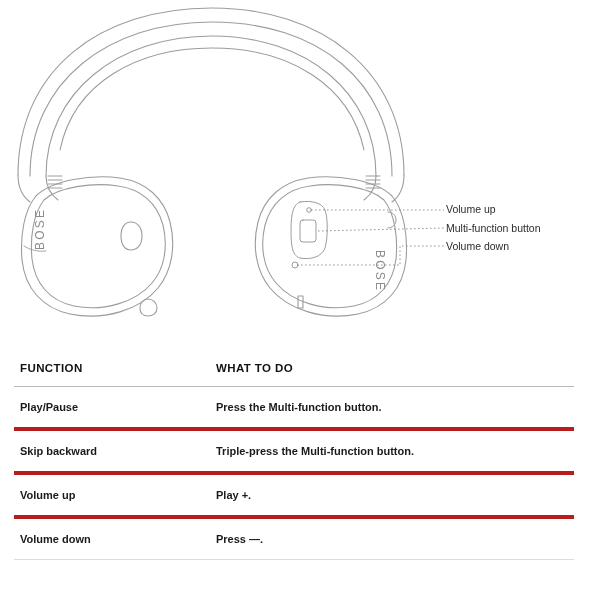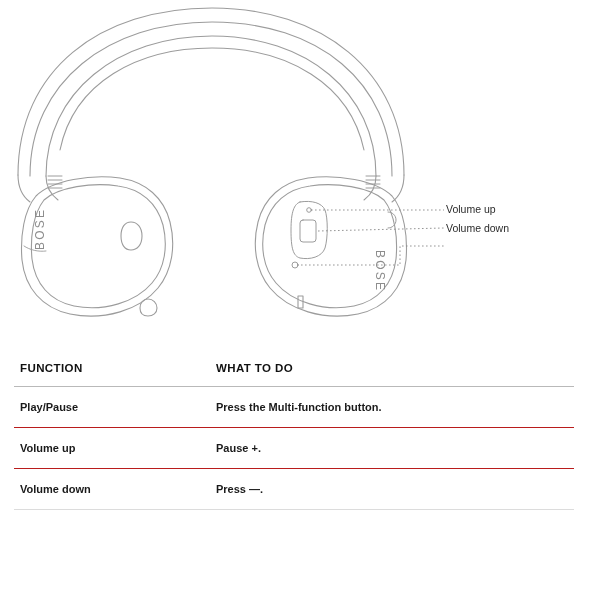--- a/index.html
+++ b/index.html
@@ -60,21 +60,21 @@
     font-size: 11.5px;
     font-weight: bold;
     letter-spacing: 0.4px;
     padding: 6px 8px 12px 6px;
     border-bottom: 1px solid #b9b9b9;
     color: #111;
   }
   table.fn-table td {
     font-size: 11px;
     padding: 14px 8px 14px 6px;
-    border-bottom: 1px solid #b91c1c;
+    border-bottom: 4px solid #b91c1c;
     vertical-align: middle;
     color: #1a1a1a;
   }
   table.fn-table td.fn-col {
     font-weight: bold;
     width: 196px;
   }
   table.fn-table td.do-col {
     font-weight: bold;
   }
@@ -172,20 +172,21 @@
         <path d="M318,231 L444,228"></path>
         <path d="M297,265 L400,265 L400,246 L444,246"></path>
       </g>
 
       <text x="44" y="250" transform="rotate(-90 44,250)" font-family="Liberation Sans, sans-serif" font-size="12" letter-spacing="2.2" fill="#8d8d8d">BOSE</text>
       <text x="376" y="250" transform="rotate(90 376,250)" font-family="Liberation Sans, sans-serif" font-size="12" letter-spacing="2.2" fill="#8d8d8d">BOSE</text>
     </svg>
 
     <div class="callout-labels">
       <div>Volume up</div>
+      <div>Multi-function button</div>
       <div>Volume down</div>
     </div>
   </div>
 
   <div class="table-wrap">
     <table class="fn-table">
       <colgroup>
         <col class="col-fn">
         <col class="col-do">
       </colgroup>
@@ -194,22 +195,26 @@
           <th>FUNCTION</th>
           <th>WHAT TO DO</th>
         </tr>
       </thead>
       <tbody>
         <tr>
           <td class="fn-col">Play/Pause</td>
           <td class="do-col">Press the Multi-function button.</td>
         </tr>
         <tr>
+          <td class="fn-col">Skip backward</td>
+          <td class="do-col">Triple-press the Multi-function button.</td>
+        </tr>
+        <tr>
           <td class="fn-col">Volume up</td>
-          <td class="do-col">Pause +.</td>
+          <td class="do-col">Play +.</td>
         </tr>
         <tr>
           <td class="fn-col">Volume down</td>
           <td class="do-col">Press —.</td>
         </tr>
       </tbody>
     </table>
   </div>
 
 </div>

